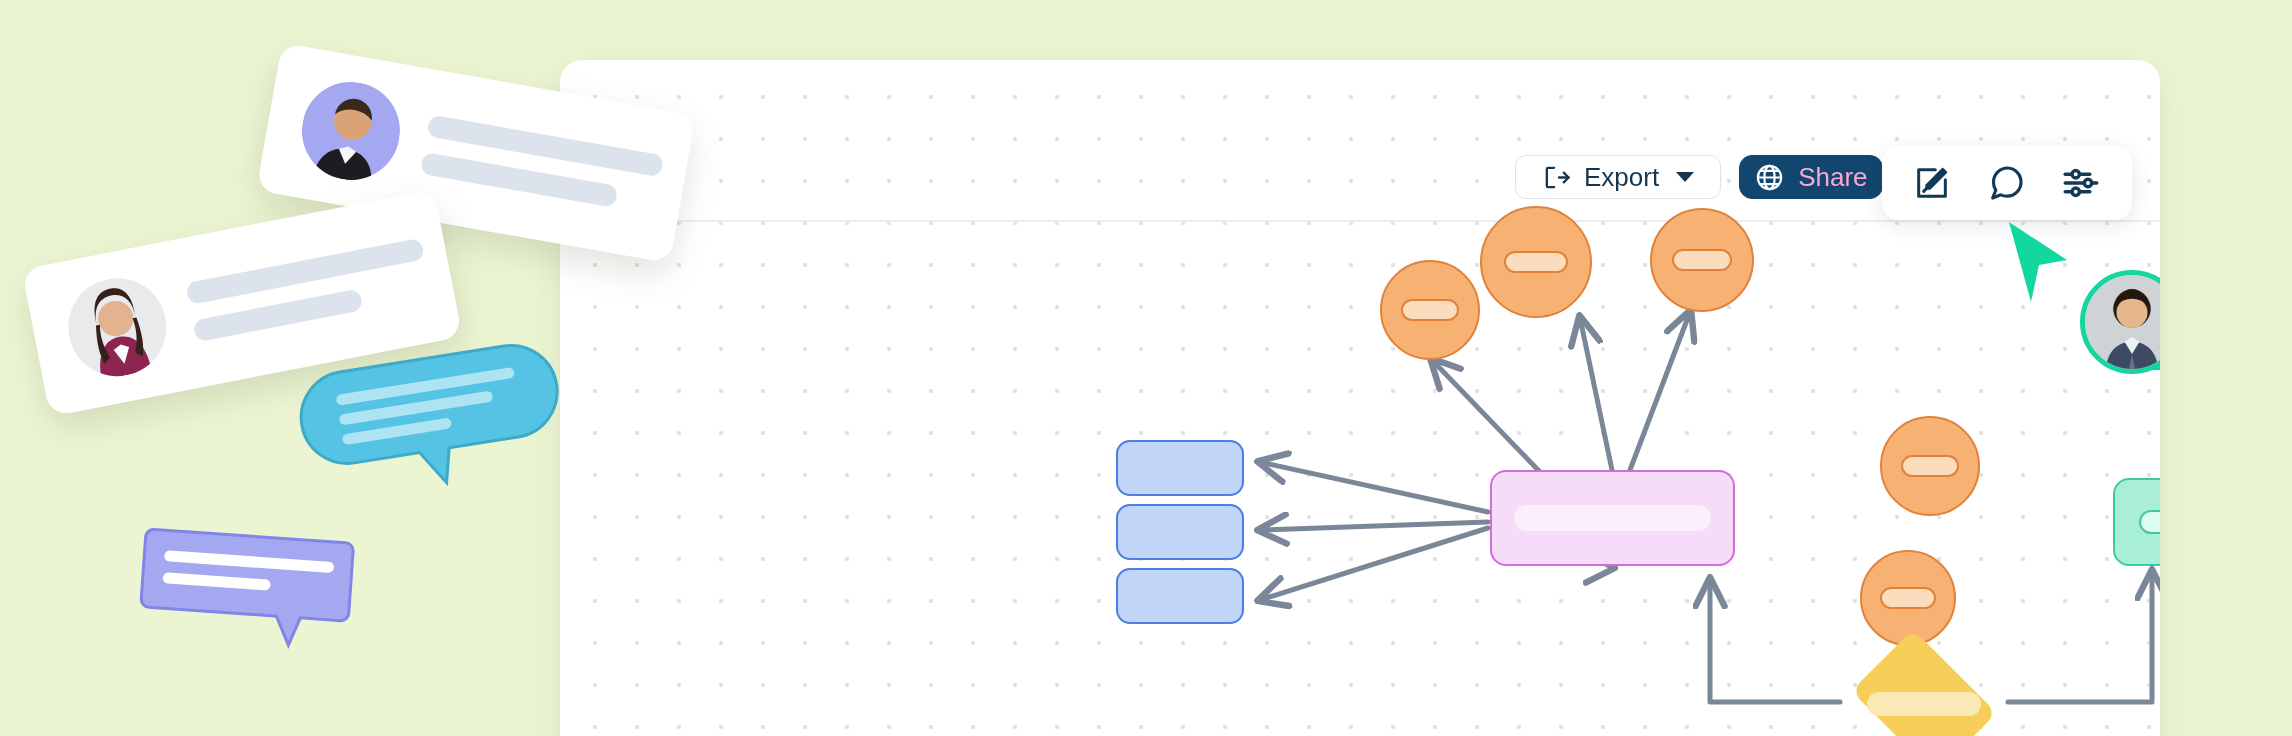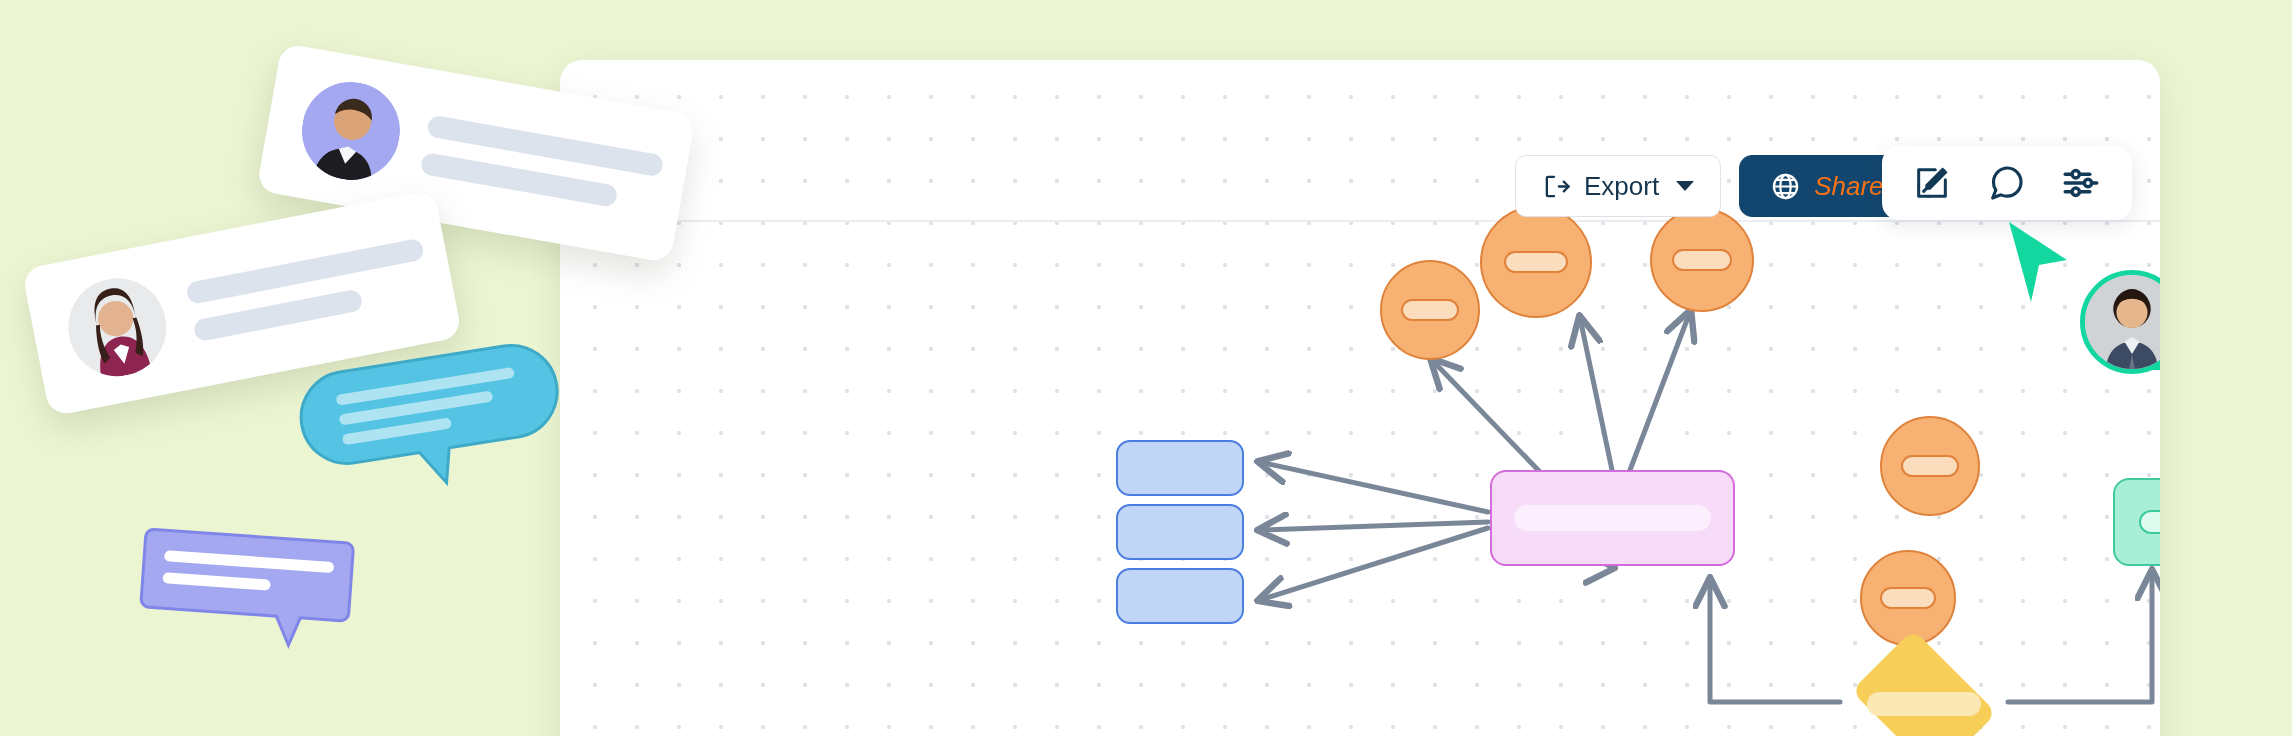--- a/index.html
+++ b/index.html
@@ -32,29 +32,29 @@
     position:absolute; left:600px; top:104px;
     font-size:30px; font-weight:400; color:#1b3a55;
     letter-spacing:.1px; white-space:nowrap; z-index:6;
   }
   #header-actions{
     position:absolute; left:955px; top:95px; z-index:7;
     display:flex; align-items:center; gap:18px;
   }
   .btn{
     display:flex; align-items:center; gap:13px;
-    height:62px; padding:0 26px; border-radius:11px;
+    height:44px; padding:0 26px; border-radius:11px;
     font-size:26px; cursor:pointer; white-space:nowrap;
   }
   #export-button{
     background:#ffffff; border:1.6px solid #dfe3e8; color:#16364f;
   }
   #share-button{
-    background:#12466e; border:1.6px solid #12466e; color:#f97316;
-    border-radius:13px; padding:0 30px;font-style:italic;
+    background:#12466e; border:1.6px solid #12466e; color:#f9a8d4;
+    border-radius:13px; padding:0 14px;
   }
   .chev{
     width:0;height:0;margin-left:4px;
     border-left:9px solid transparent;border-right:9px solid transparent;
     border-top:10px solid #16364f;
   }
 
   #tool-cluster{
     position:absolute; right:28px; top:86px; z-index:7;
     display:flex; align-items:center; gap:34px;

